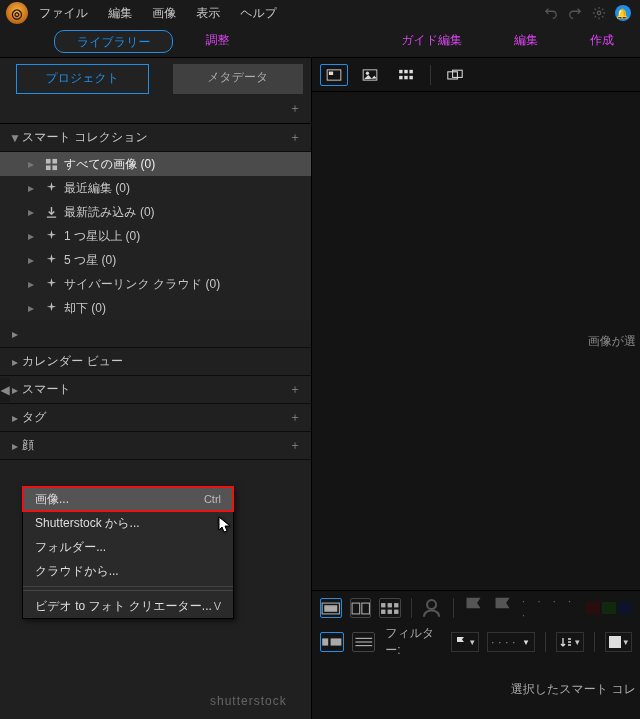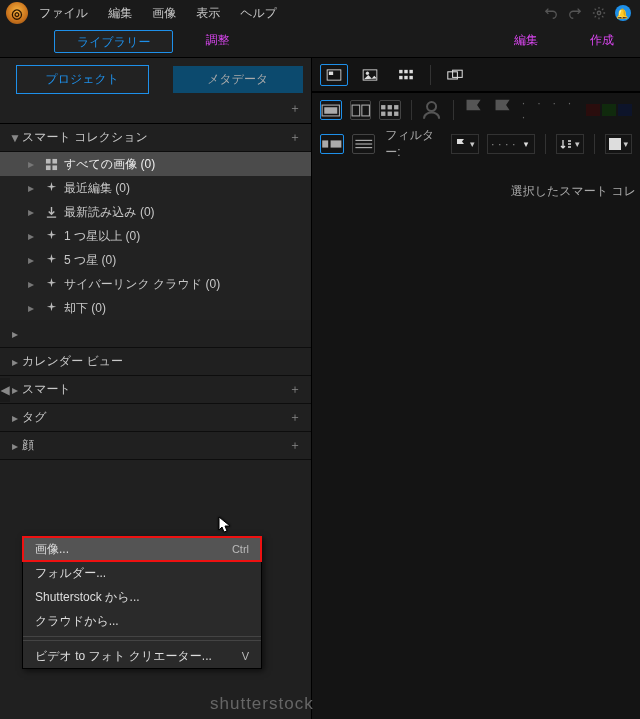--- a/index.html
+++ b/index.html
@@ -12,29 +12,29 @@
   .menubar-item { padding: 12px 9px; cursor: default; }
   .menubar-spacer { flex:1; }
   .topicon { width:22px; height:22px; display:flex; align-items:center; justify-content:center; color:#555; }
   .topicon svg { width:14px; height:14px; }
   .bell { color:#fff; background:#1e90ea; width:16px; height:16px; border-radius:50%; display:flex;align-items:center;justify-content:center; font-size:10px;}
 
   
   .modtabs { display:flex; height:32px; background:#1a1a1a; border-bottom:1px solid #000; }
   .modtab { flex:0 0 auto; padding: 6px 26px; color:#d946ef; }
   .modtab.spacer { flex:1; padding:0;}
-  .modtab.active { border:1px solid #1e90ea; background:#222; color:#1e90ea; border-radius:2px; margin:4px 6px; padding:3px 22px;}
+  .modtab.active { border:1px solid #1e90ea; background:#222; color:#1e90ea; border-radius:10px; margin:4px 6px; padding:3px 22px;}
   .modtab.pad { padding-left:14px; }
 
   .body { flex:1; display:flex; overflow:hidden; }
 
   
   .left { width:312px; background:#202020; display:flex; flex-direction:column; border-right:1px solid #000; }
-  .subtabs { display:flex; height:30px; margin:6px 8px 0 16px; gap:24px;align-items:center;}
-  .subtab { flex:1; text-align:center; padding:5px 0; background:#0c4a6e; color:#aaa;}
+  .subtabs { display:flex; height:30px; margin:6px 8px 0 16px; gap:24px;}
+  .subtab { flex:1; text-align:center; padding:5px 0; background:#404040; color:#aaa;}
   .subtab.active { border:1px solid #1e90ea; background:#222; color:#1e90ea; }
 
   .projectline { display:flex; align-items:center; padding:6px 8px; border-bottom:1px solid #000;}
   .projectline .plus { margin-left:auto; width:16px; text-align:center; color:#888;}
 
   .section { display:flex; align-items:center; height:28px; padding:0 8px; border-bottom:1px solid #0d0d0d; }
   .section .tw { width:14px; display:flex; justify-content:center; color:#888;}
   .section .lbl { flex:1; }
   .section .plus { width:16px; text-align:center; color:#888;}
 
@@ -63,32 +63,32 @@
   .smbtn.sel { border:1px solid #1e90ea;}
   .flagdots { letter-spacing:4px; color:#666;}
   .colorboxes { display:flex; gap:2px;}
   .cb { width:14px; height:12px;}
   .filterlbl { color:#aaa; margin-left:2px;}
   .arrowcombo { display:flex; align-items:center; gap:3px; border:1px solid #333; padding:1px 3px; height:20px;}
   .arrowcombo svg { width:12px;height:12px; color:#ddd;}
   .selmsg { height:60px; display:flex; align-items:center; justify-content:flex-end; padding-right:4px; color:#aaa; }
 
   
-  .ctxmenu { position:absolute; left:22px; top:536px; width:240px; background:#2a2a2a; border:1px solid #000; box-shadow:2px 2px 6px rgba(0,0,0,.6);}
+  .ctxmenu { position:absolute; left:22px; top:486px; width:212px; background:#2a2a2a; border:1px solid #000; box-shadow:2px 2px 6px rgba(0,0,0,.6);}
   .ctxitem { display:flex; align-items:center; height:24px; padding:0 12px; color:#ddd;}
   .ctxitem .shc { margin-left:auto; font-size:11px; color:#bbb;}
   .ctxitem.disabled { color:#6a6a6a; }
   .ctxitem.highlight { background:#545454; outline:2px solid #e11; outline-offset:-1px; }
   .ctxsep { height:1px; background:#444; margin:3px 0;}
   .cursor { position:absolute; width:14px; height:18px; }
   .cursor svg { filter: drop-shadow(0 0 1px #000);}
 
   .collapse-nub { position:absolute; left:0; top:378px; width:10px; height:24px; background:#1a1a1a; display:flex;align-items:center;justify-content:center; color:#888;}
   
-  .shutter { position:absolute; left:210px; top:694px; color:#666; font-size:17px; letter-spacing:1px;}
+  .shutter { position:absolute; left:210px; top:694px; color:#666; font-size:12px; letter-spacing:1px;}
 </style>
 </head>
 <body>
 
 <div class="app">
 
   <div class="menubar">
     <div class="logo">◎</div>
     <div class="menubar-item">ファイル</div>
     <div class="menubar-item">編集</div>
@@ -115,20 +115,21 @@
     <div class="topicon">
         <div class="bell">🔔</div>
       </div>
   </div>
 
   <div class="modtabs">
     <div class="modtab pad" style="width:48px;padding:0;"></div>
     <div class="modtab active">ライブラリー</div>
     <div class="modtab">調整</div>
     <div class="modtab spacer"></div>
+    <div class="modtab">ガイド編集</div>
     <div class="modtab">編集</div>
     <div class="modtab">作成</div>
   </div>
 
   <div class="body">
 
     <div class="left">
       <div class="subtabs">
         <div class="subtab active">プロジェクト</div>
         <div class="subtab">メタデータ</div>
@@ -265,20 +266,23 @@
           </div>
         <div class="vsep"></div>
         <div class="vbtn">
             <svg viewBox="0 0 20 14" fill="none" stroke="currentColor" stroke-width="1.3">
               <rect x="1" y="3" width="12" height="9"></rect>
               <rect x="7" y="1" width="12" height="9"></rect>
             </svg>
           </div>
       </div>
 
+      <div class="empty">
+        <span>画像が選</span>
+      </div>
 
       <div class="lowerbars">
         <div class="barrow">
           <div class="smbtn box sel">
               <svg viewBox="0 0 18 12" fill="currentColor">
                 <rect x="1" y="1" width="16" height="10" fill="none" stroke="currentColor"></rect>
                 <rect x="3" y="3" width="12" height="6"></rect>
               </svg>
             </div>
           <div class="smbtn box">
@@ -366,24 +370,24 @@
 </div>
 
 <div class="collapse-nub">◀</div>
 
 <div class="ctxmenu">
   <div class="ctxitem highlight">
     <span>画像...</span>
     <span class="shc">Ctrl</span>
   </div>
   <div class="ctxitem">
-      <span>フォルダー...</span>
+      <span>Shutterstock から...</span>
     </div>
   <div class="ctxitem">
-      <span>Shutterstock から...</span>
+      <span>フォルダー...</span>
     </div>
   <div class="ctxitem">
       <span>クラウドから...</span>
     </div>
   <div class="ctxsep"></div>
   <div class="ctxsep"></div>
   <div class="ctxitem">
     <span>ビデオ to フォト クリエーター...</span>
     <span class="shc">V</span>
   </div>

